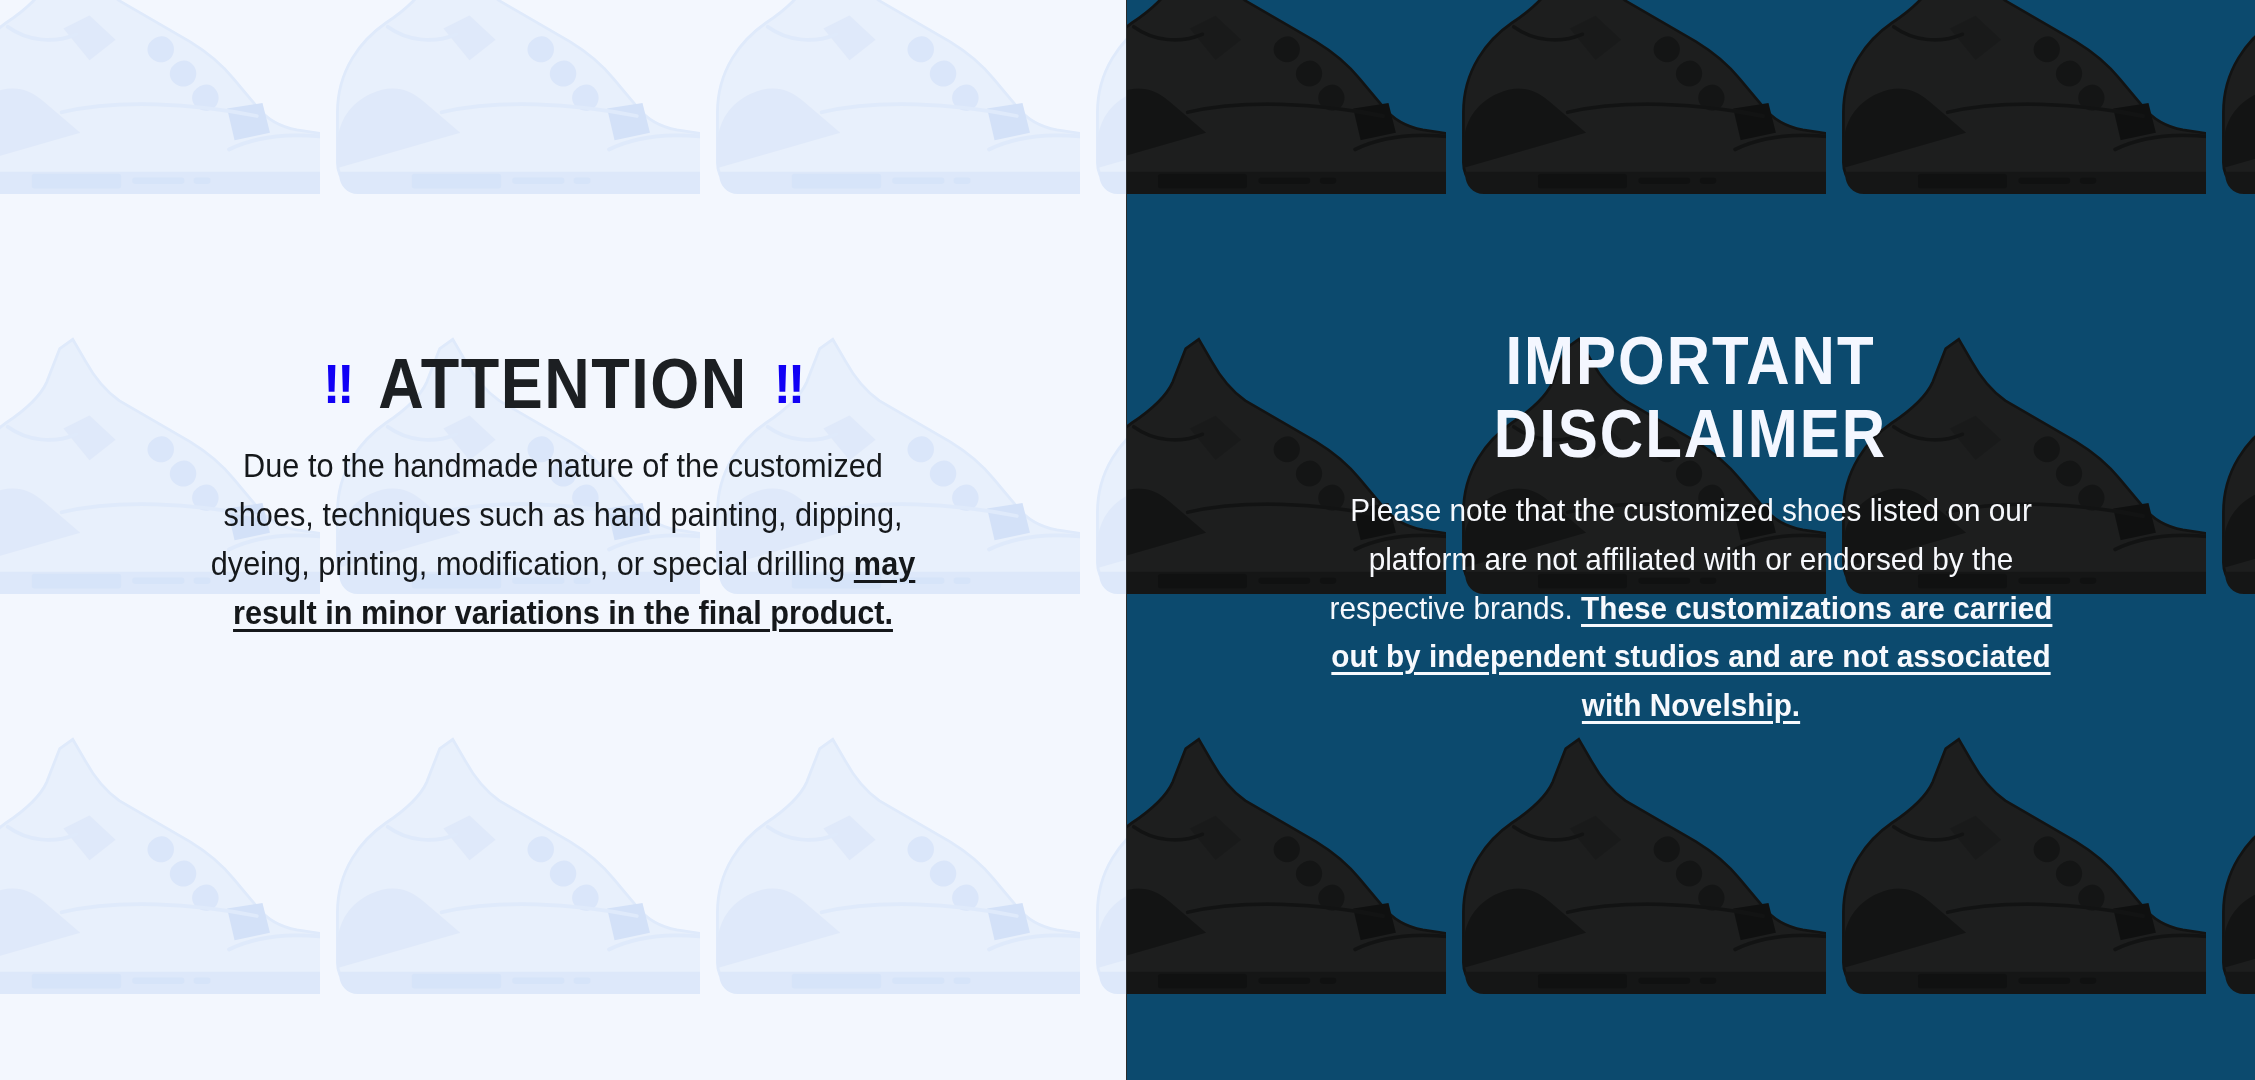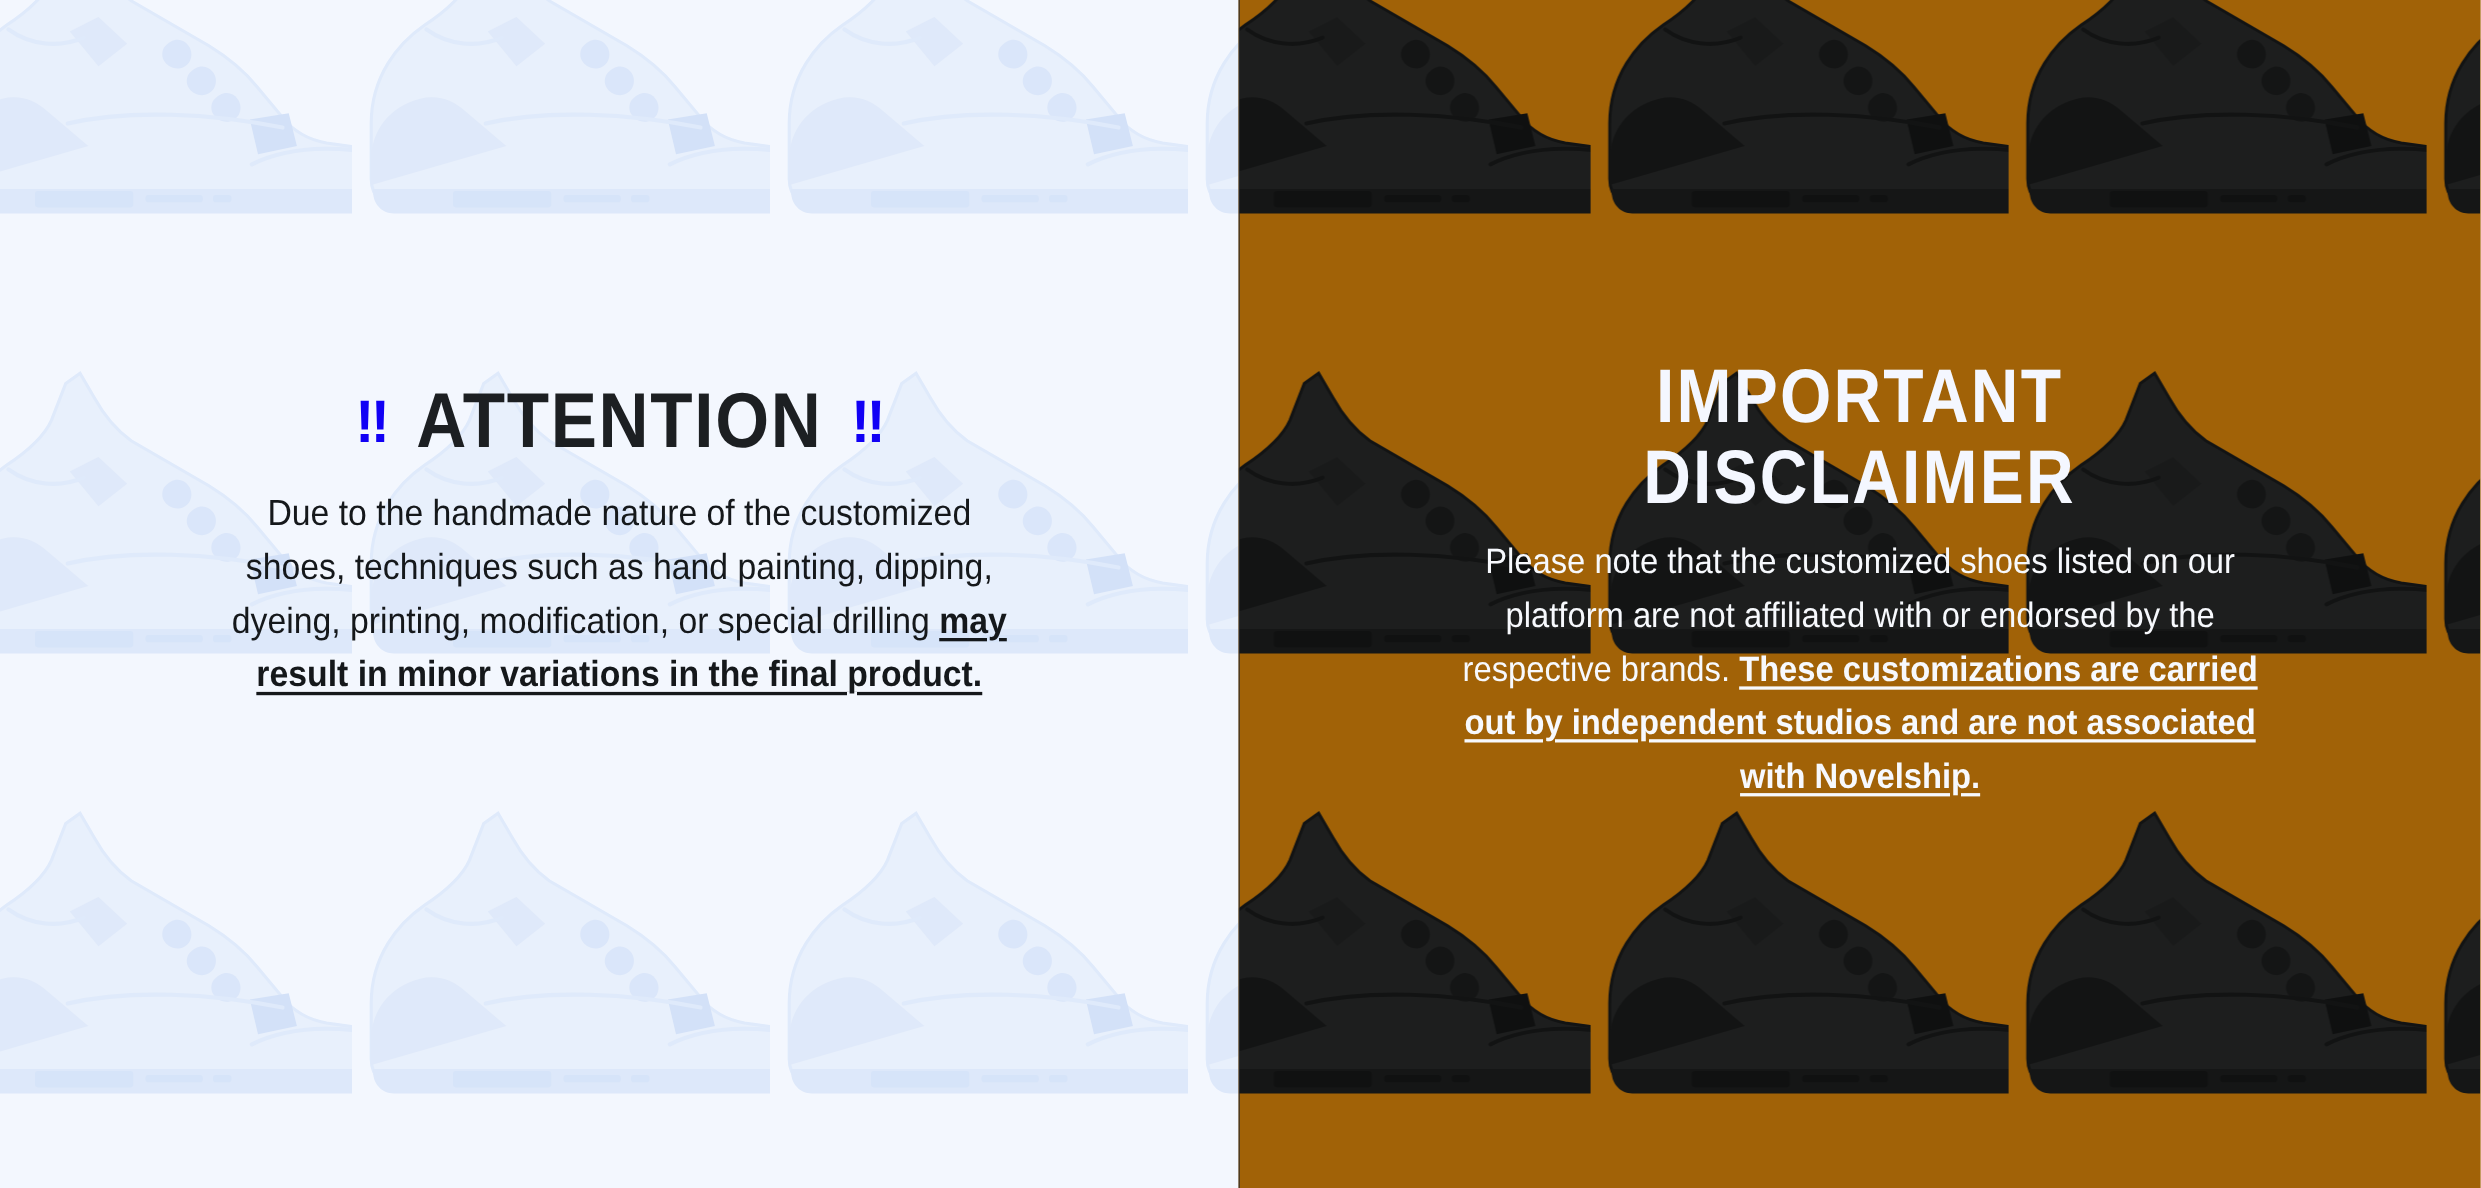--- a/index.html
+++ b/index.html
@@ -34,21 +34,21 @@
     display: flex;
     align-items: flex-start;
     justify-content: center;
   }
 
   
   .panel-right {
     position: relative;
     width: 1129px;
     height: 1080px;
-    background-color: #a16207;
+    background-color: #0c4a6e;
     overflow: hidden;
     display: flex;
     align-items: flex-start;
     justify-content: center;
   }
 
   
   .pattern {
     position: absolute;
     inset: 0;

